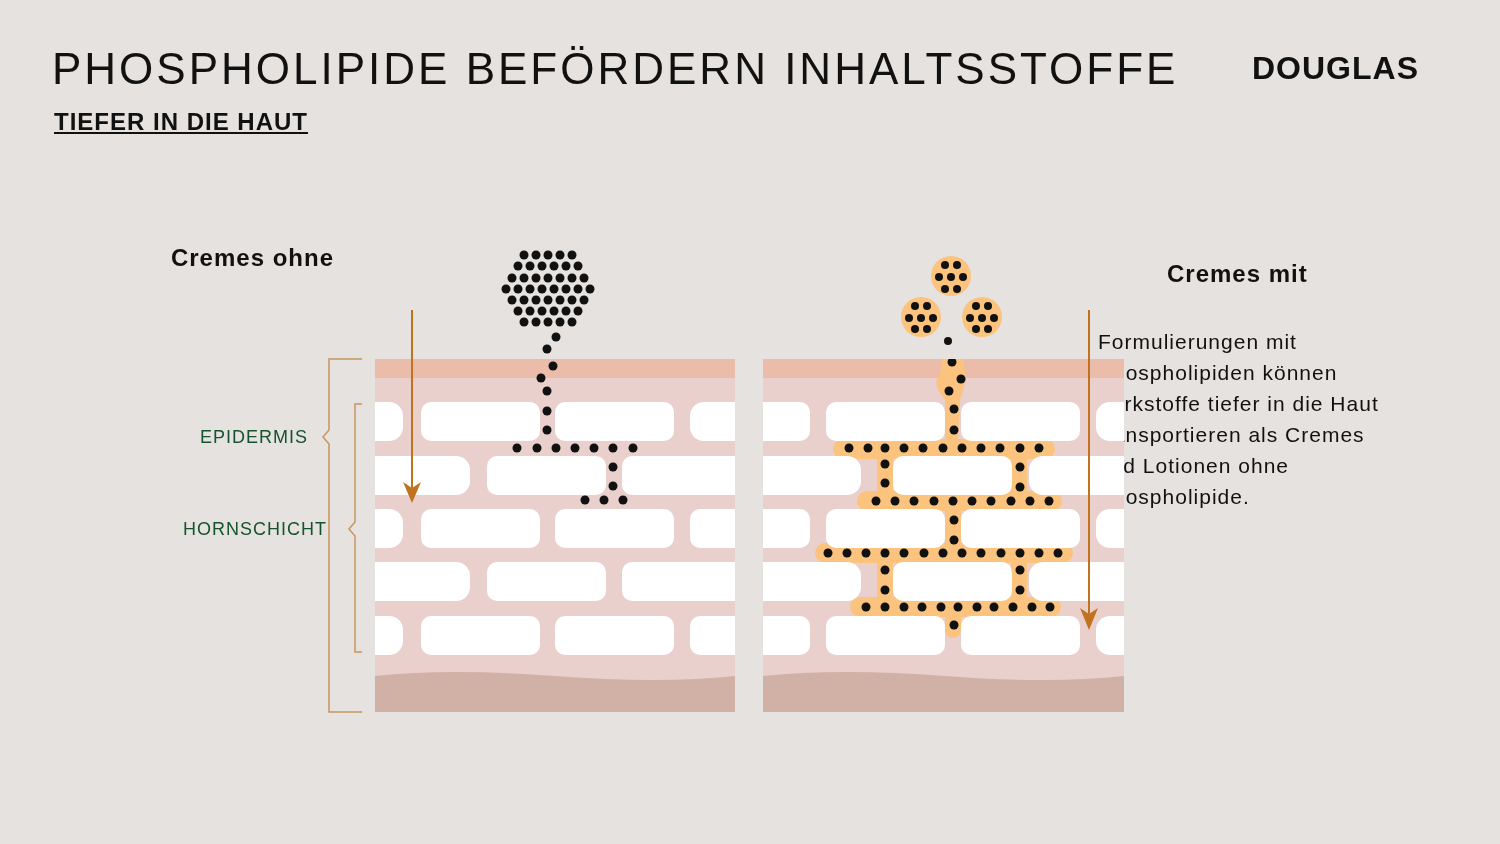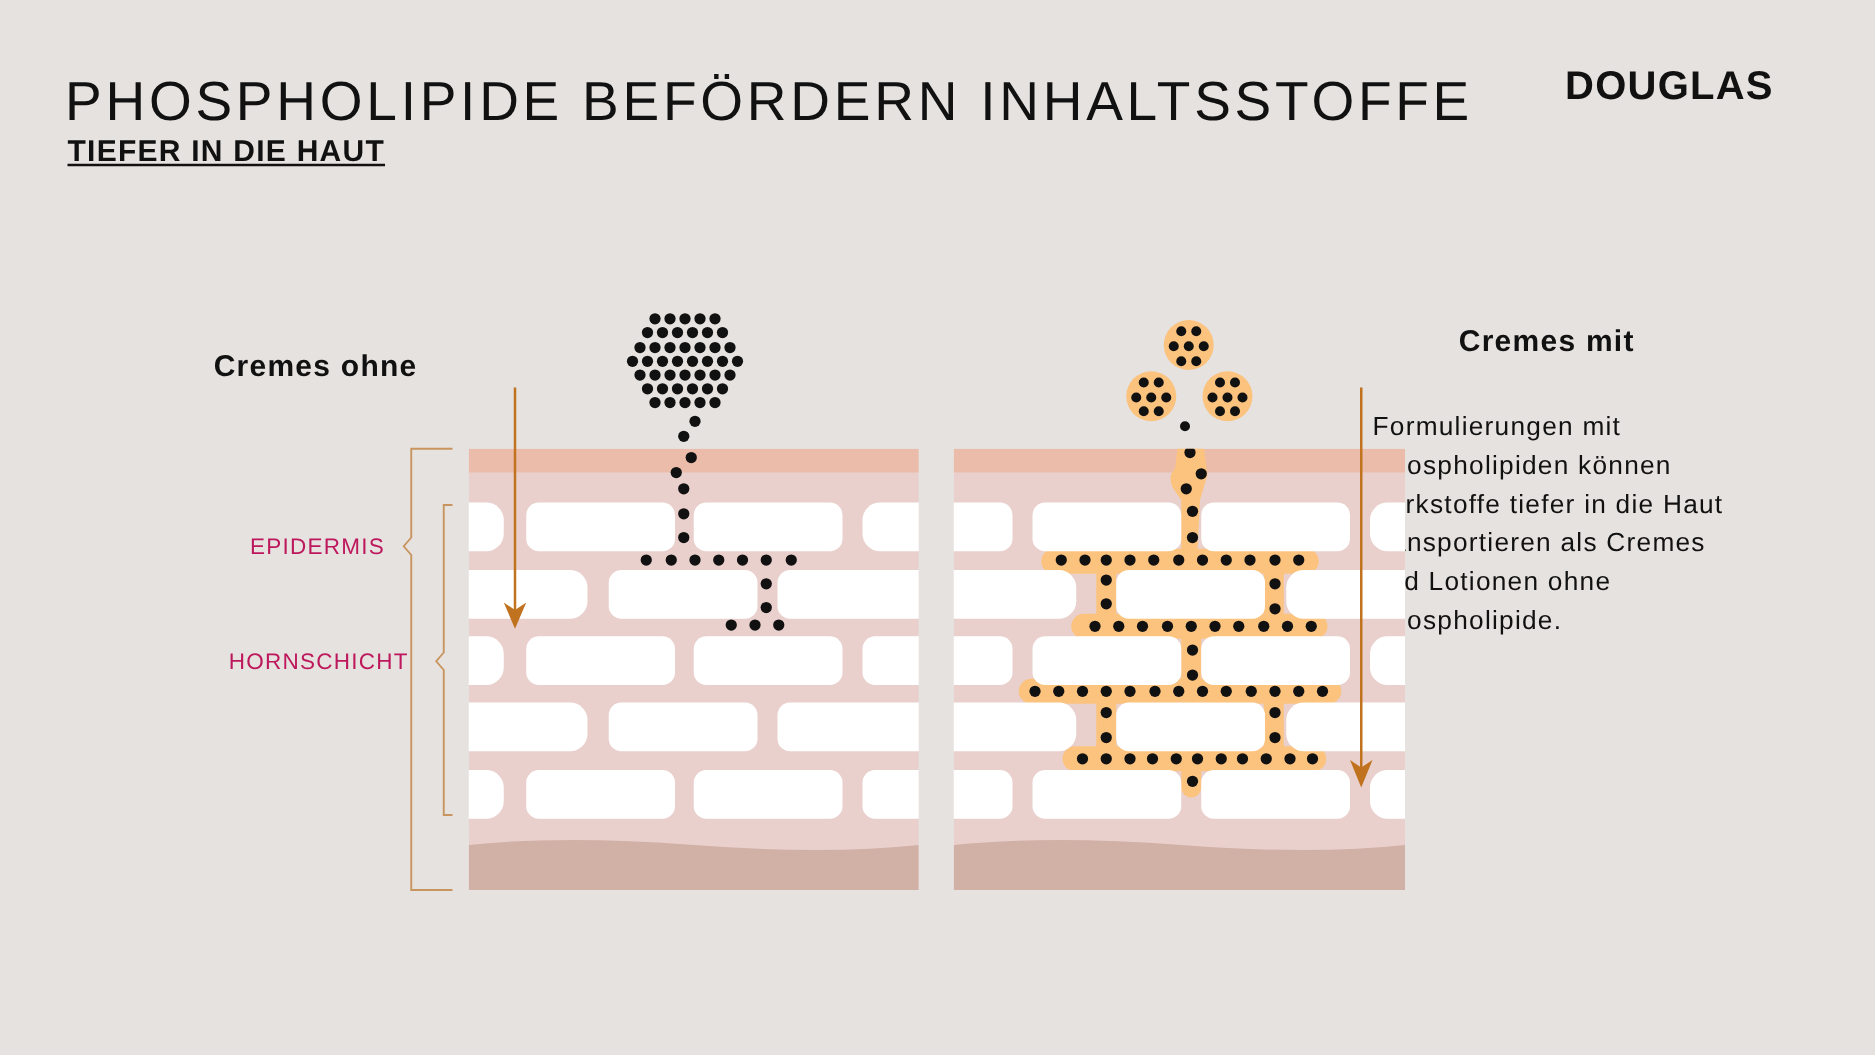--- a/index.html
+++ b/index.html
@@ -1,23 +1,23 @@
 <!DOCTYPE html>
 <html><head>
 <meta charset="utf-8">
 <style>
   html,body{margin:0;padding:0;}
   body{width:1500px;height:844px;background:#e6e2df;position:relative;overflow:hidden;font-family:"DejaVu Sans","Liberation Sans",sans-serif;color:#111;}
-  .title{position:absolute;left:52px;top:44px;font-size:44px;font-weight:300;letter-spacing:3px;font-family:"Liberation Sans",sans-serif;color:#111;white-space:nowrap;margin-top:13px;}
+  .title{position:absolute;left:52px;top:44px;font-size:44px;font-weight:300;letter-spacing:3px;font-family:"Liberation Sans",sans-serif;color:#111;white-space:nowrap;}
   .subtitle{position:absolute;left:54px;top:108px;font-size:24px;font-weight:bold;letter-spacing:1px;font-family:"Liberation Sans",sans-serif;text-decoration:underline;}
   .logo{position:absolute;left:1252px;top:50px;font-size:32px;letter-spacing:1px;font-family:"Liberation Sans",sans-serif;font-weight:700;}
-  .head-left{position:absolute;right:1166px;top:240px;text-align:right;font-size:24px;font-weight:bold;line-height:36px;letter-spacing:1px;font-family:"Liberation Sans",sans-serif;margin-top:36px;}
+  .head-left{position:absolute;right:1166px;top:240px;text-align:right;font-size:24px;font-weight:bold;line-height:36px;letter-spacing:1px;font-family:"Liberation Sans",sans-serif;}
   .head-right{position:absolute;left:1167px;top:256px;font-size:24px;font-weight:bold;line-height:36px;letter-spacing:1px;font-family:"Liberation Sans",sans-serif;}
   .desc{position:absolute;left:1098px;top:326px;font-size:21px;line-height:31px;letter-spacing:1px;width:300px;font-family:"Liberation Sans",sans-serif;}
-  .label{position:absolute;font-size:18px;letter-spacing:1px;font-family:"Liberation Sans",sans-serif;color:#be185d;}
+  .label{position:absolute;font-size:18px;letter-spacing:1px;font-family:"Liberation Sans",sans-serif;color:#14532d;}
   svg.diagram{position:absolute;left:0;top:0;}
 </style>
 </head>
 <body>
 
 <div class="title">PHOSPHOLIPIDE BEFÖRDERN INHALTSSTOFFE</div>
 <div class="subtitle">TIEFER IN DIE HAUT</div>
 <div class="logo">DOUGLAS</div>
 
 <div class="head-left">

